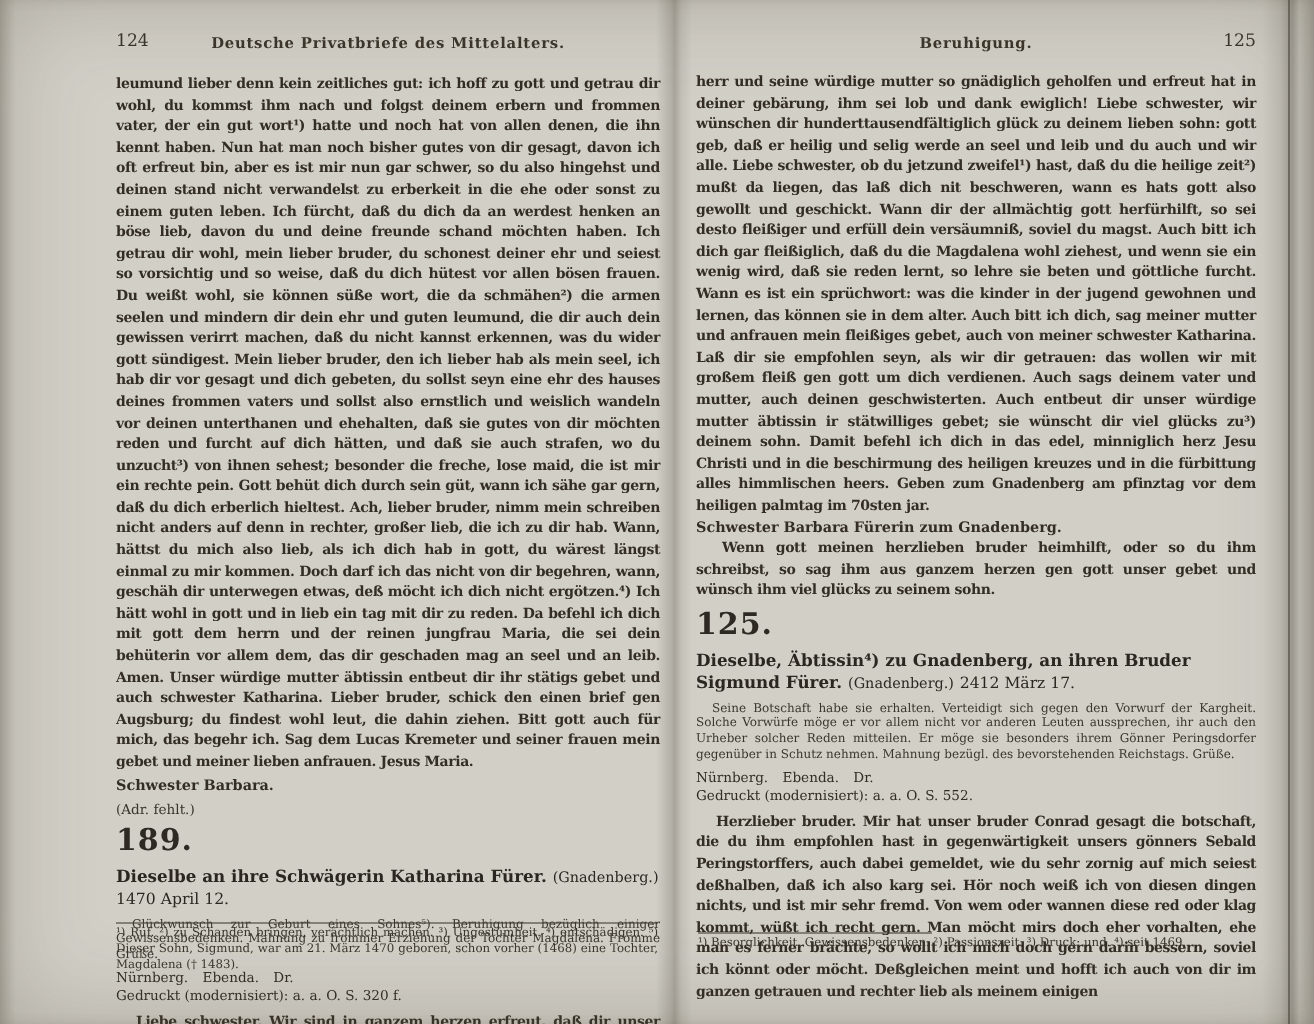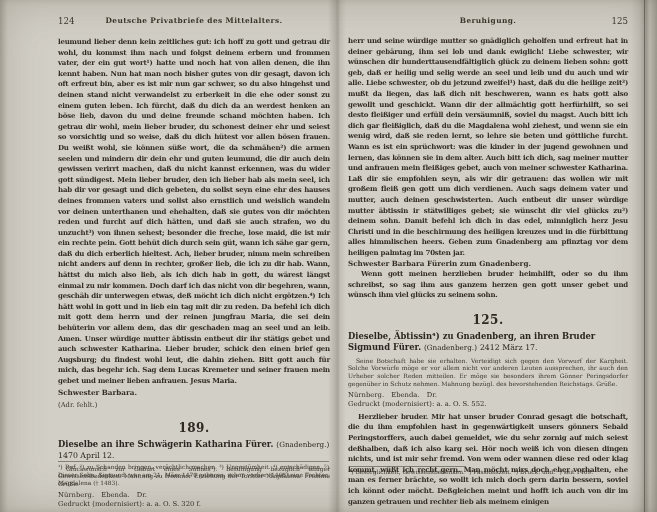--- a/index.html
+++ b/index.html
@@ -28,39 +28,39 @@
   .edge-left {
     position:absolute; left:0; top:0; bottom:0; width:8px; pointer-events:none;
     background:linear-gradient(to right, rgba(50,45,35,0.18), rgba(50,45,35,0));
   }
   .page { position:absolute; top:0; height:512px; overflow:hidden; }
   .page-left  { left:0;   width:337px; }
   .page-right { left:337px; width:320px; }
   .inner-left  { padding:16px 7px 0 58px; }
   .inner-right { padding:16px 29px 0 11px; }
 
-  .running { display:flex; align-items:flex-start; font-size:7.4px; color:#3a342a; }
+  .running { display:flex; align-items:flex-end; font-size:7.4px; color:#3a342a; }
   .running .rtitle { flex:1; text-align:center; letter-spacing:0.4px; font-weight:bold; }
   .running .pnum { font-size:8.6px; width:30px; }
   .running .pnum.right { text-align:right; }
 
   .letter-body {
     margin-top:11px; font-size:7px; line-height:10.6px; letter-spacing:-0.2px;
     text-align:justify; font-weight:bold; color:#332d24;
   }
   .cont { margin-top:10px; }
   .sig  { text-align:left; padding-right:36px; font-size:7.2px; font-weight:bold; margin-top:1px; color:#332d24;}
   .sig-wide { padding-right:14px; }
   .postscript {
     font-size:7px; line-height:10.4px; letter-spacing:-0.2px; text-align:justify;
     text-indent:13px; font-weight:bold; margin-top:1px; color:#332d24;
   }
   .adr { font-size:6.8px; margin-top:4px; color:#3a342a; }
 
-  .sec-num { text-align:center; font-size:12px; font-weight:bold; margin-top:12px; letter-spacing:0.5px; }
+  .sec-num { font-size:15px; font-weight:bold; margin-top:2px; letter-spacing:0.5px; }
   .sec-title { margin-top:4px; font-size:8.4px; line-height:11.5px; font-weight:bold; color:#2b261f; }
   .sec-title .place { font-weight:normal; font-size:7.2px; }
   .sec-title .sdate { font-weight:normal; font-size:7.8px; }
   .summary { margin-top:3px; font-size:6px; line-height:7.8px; text-align:justify; color:#3b362c; text-indent:8px; }
   .prov { margin-top:3px; font-size:6.8px; word-spacing:5px; color:#332d24; }
   .printed { margin-top:1px; font-size:6.8px; color:#332d24; }
   .body-begin {
     margin-top:4px; font-size:7px; line-height:10.6px; letter-spacing:-0.2px;
     text-align:justify; text-indent:10px; font-weight:bold; color:#332d24;
   }

